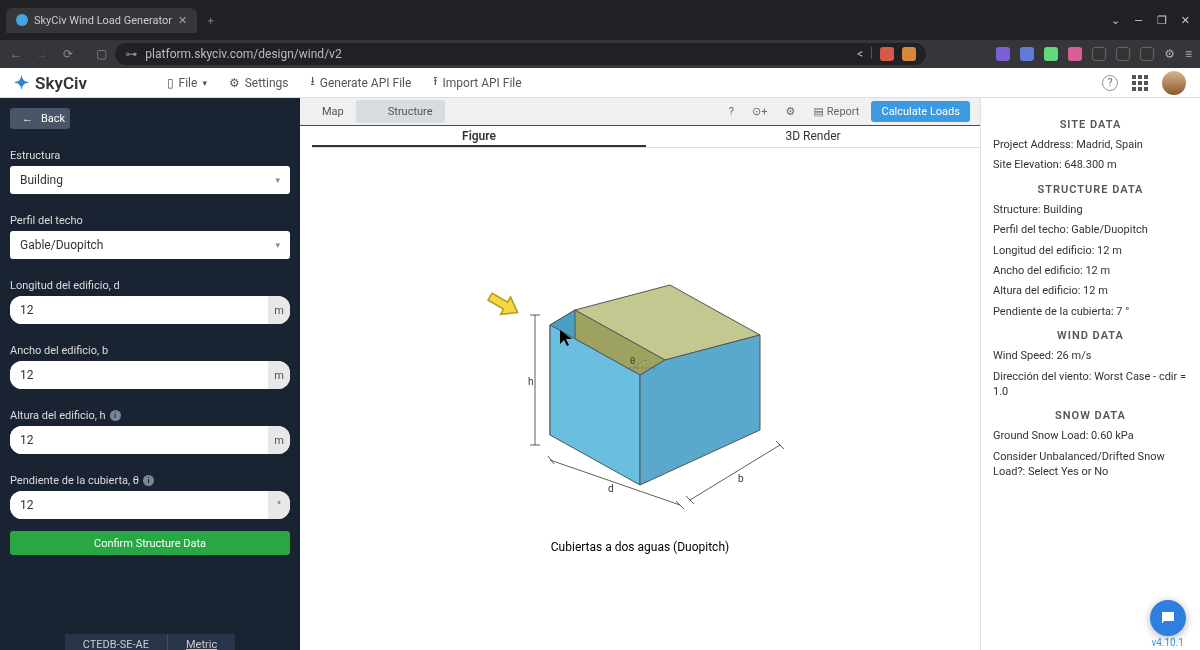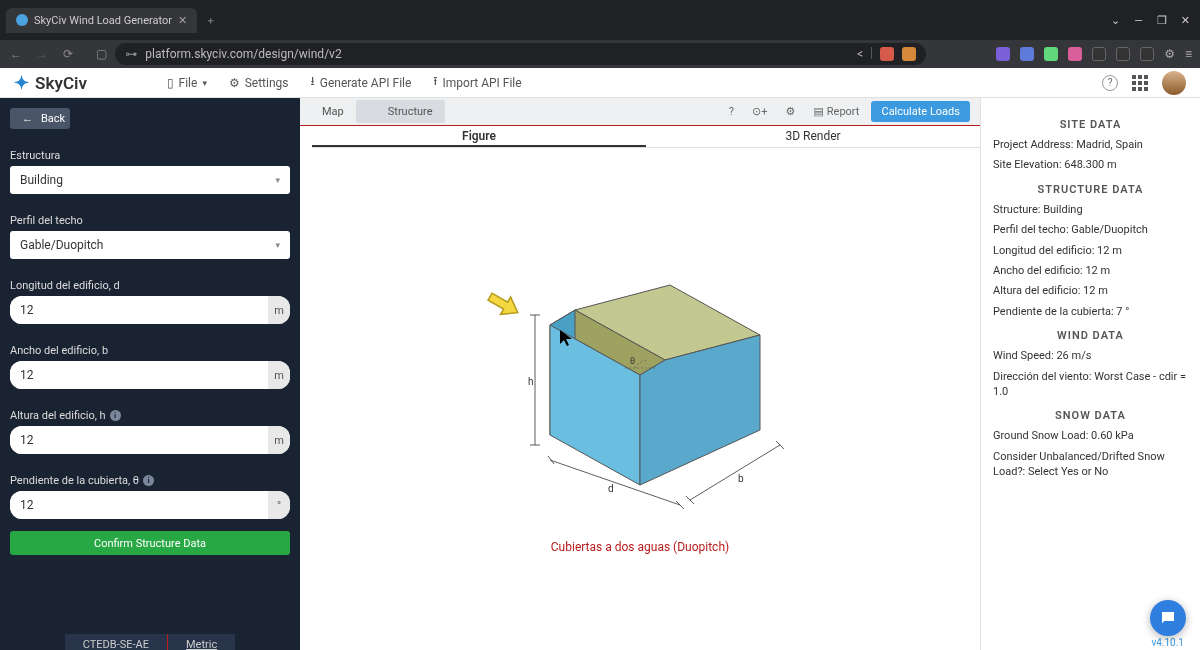--- a/index.html
+++ b/index.html
@@ -51,21 +51,21 @@
   .tb-left { display: flex; gap: 0; }
   .tb-tab { padding: 5px 12px; color: #555; border-radius: 3px; cursor:pointer;}
   .tb-tab.active { background: #d8dce0; padding-left: 32px; }
   .tb-right { display: flex; gap: 6px; align-items: center; }
   .tb-btn { padding: 3px 6px; color: #666; font-size: 11px; cursor:pointer; display:flex; align-items:center; gap:3px;}
   .calc-btn { background: #3b9ae0; color: #fff; padding: 4px 10px; border-radius: 3px; font-size: 11px; cursor:pointer;}
   .view-tabs { height: 22px; display: flex; border-bottom: 1px solid #ddd; margin-left: 12px; }
   .view-tab { flex: 1; display: flex; align-items: center; justify-content: center; font-size: 12px; color: #333; cursor:pointer; border-bottom: 2px solid transparent;}
   .view-tab.active { font-weight: 600; border-bottom: 2px solid #333; }
   .figure-area { flex: 1; display: flex; flex-direction: column; align-items: center; justify-content: center; position:relative;}
-  .caption { font-size: 12px; color: #b91c1c; margin-top: 20px; }
+  .caption { font-size: 12px; color: #000000; margin-top: 20px; }
   
   .rightpanel { width: 220px; border-left: 1px solid #e0e0e0; padding: 10px 12px; font-size: 11px; color: #333; }
   .rp-heading { text-align: center; font-size: 11px; letter-spacing: 1px; color: #555; margin: 10px 0 6px; font-weight: 600; }
   .rp-row { margin: 5px 0; line-height: 1.4; }
   
   .version { position:absolute; bottom:2px; right:16px; font-size:10px; color:#3b9ae0;}
   .chat-bubble { position:absolute; bottom:14px; right:14px; width:36px; height:36px; border-radius:50%; background:#2f7fe0; display:flex; align-items:center; justify-content:center; box-shadow:0 2px 8px rgba(0,0,0,0.3);}
   .chat-bubble svg{width:18px;height:18px;fill:#fff;}
   
   .building-svg { width: 320px; height: 260px; }

